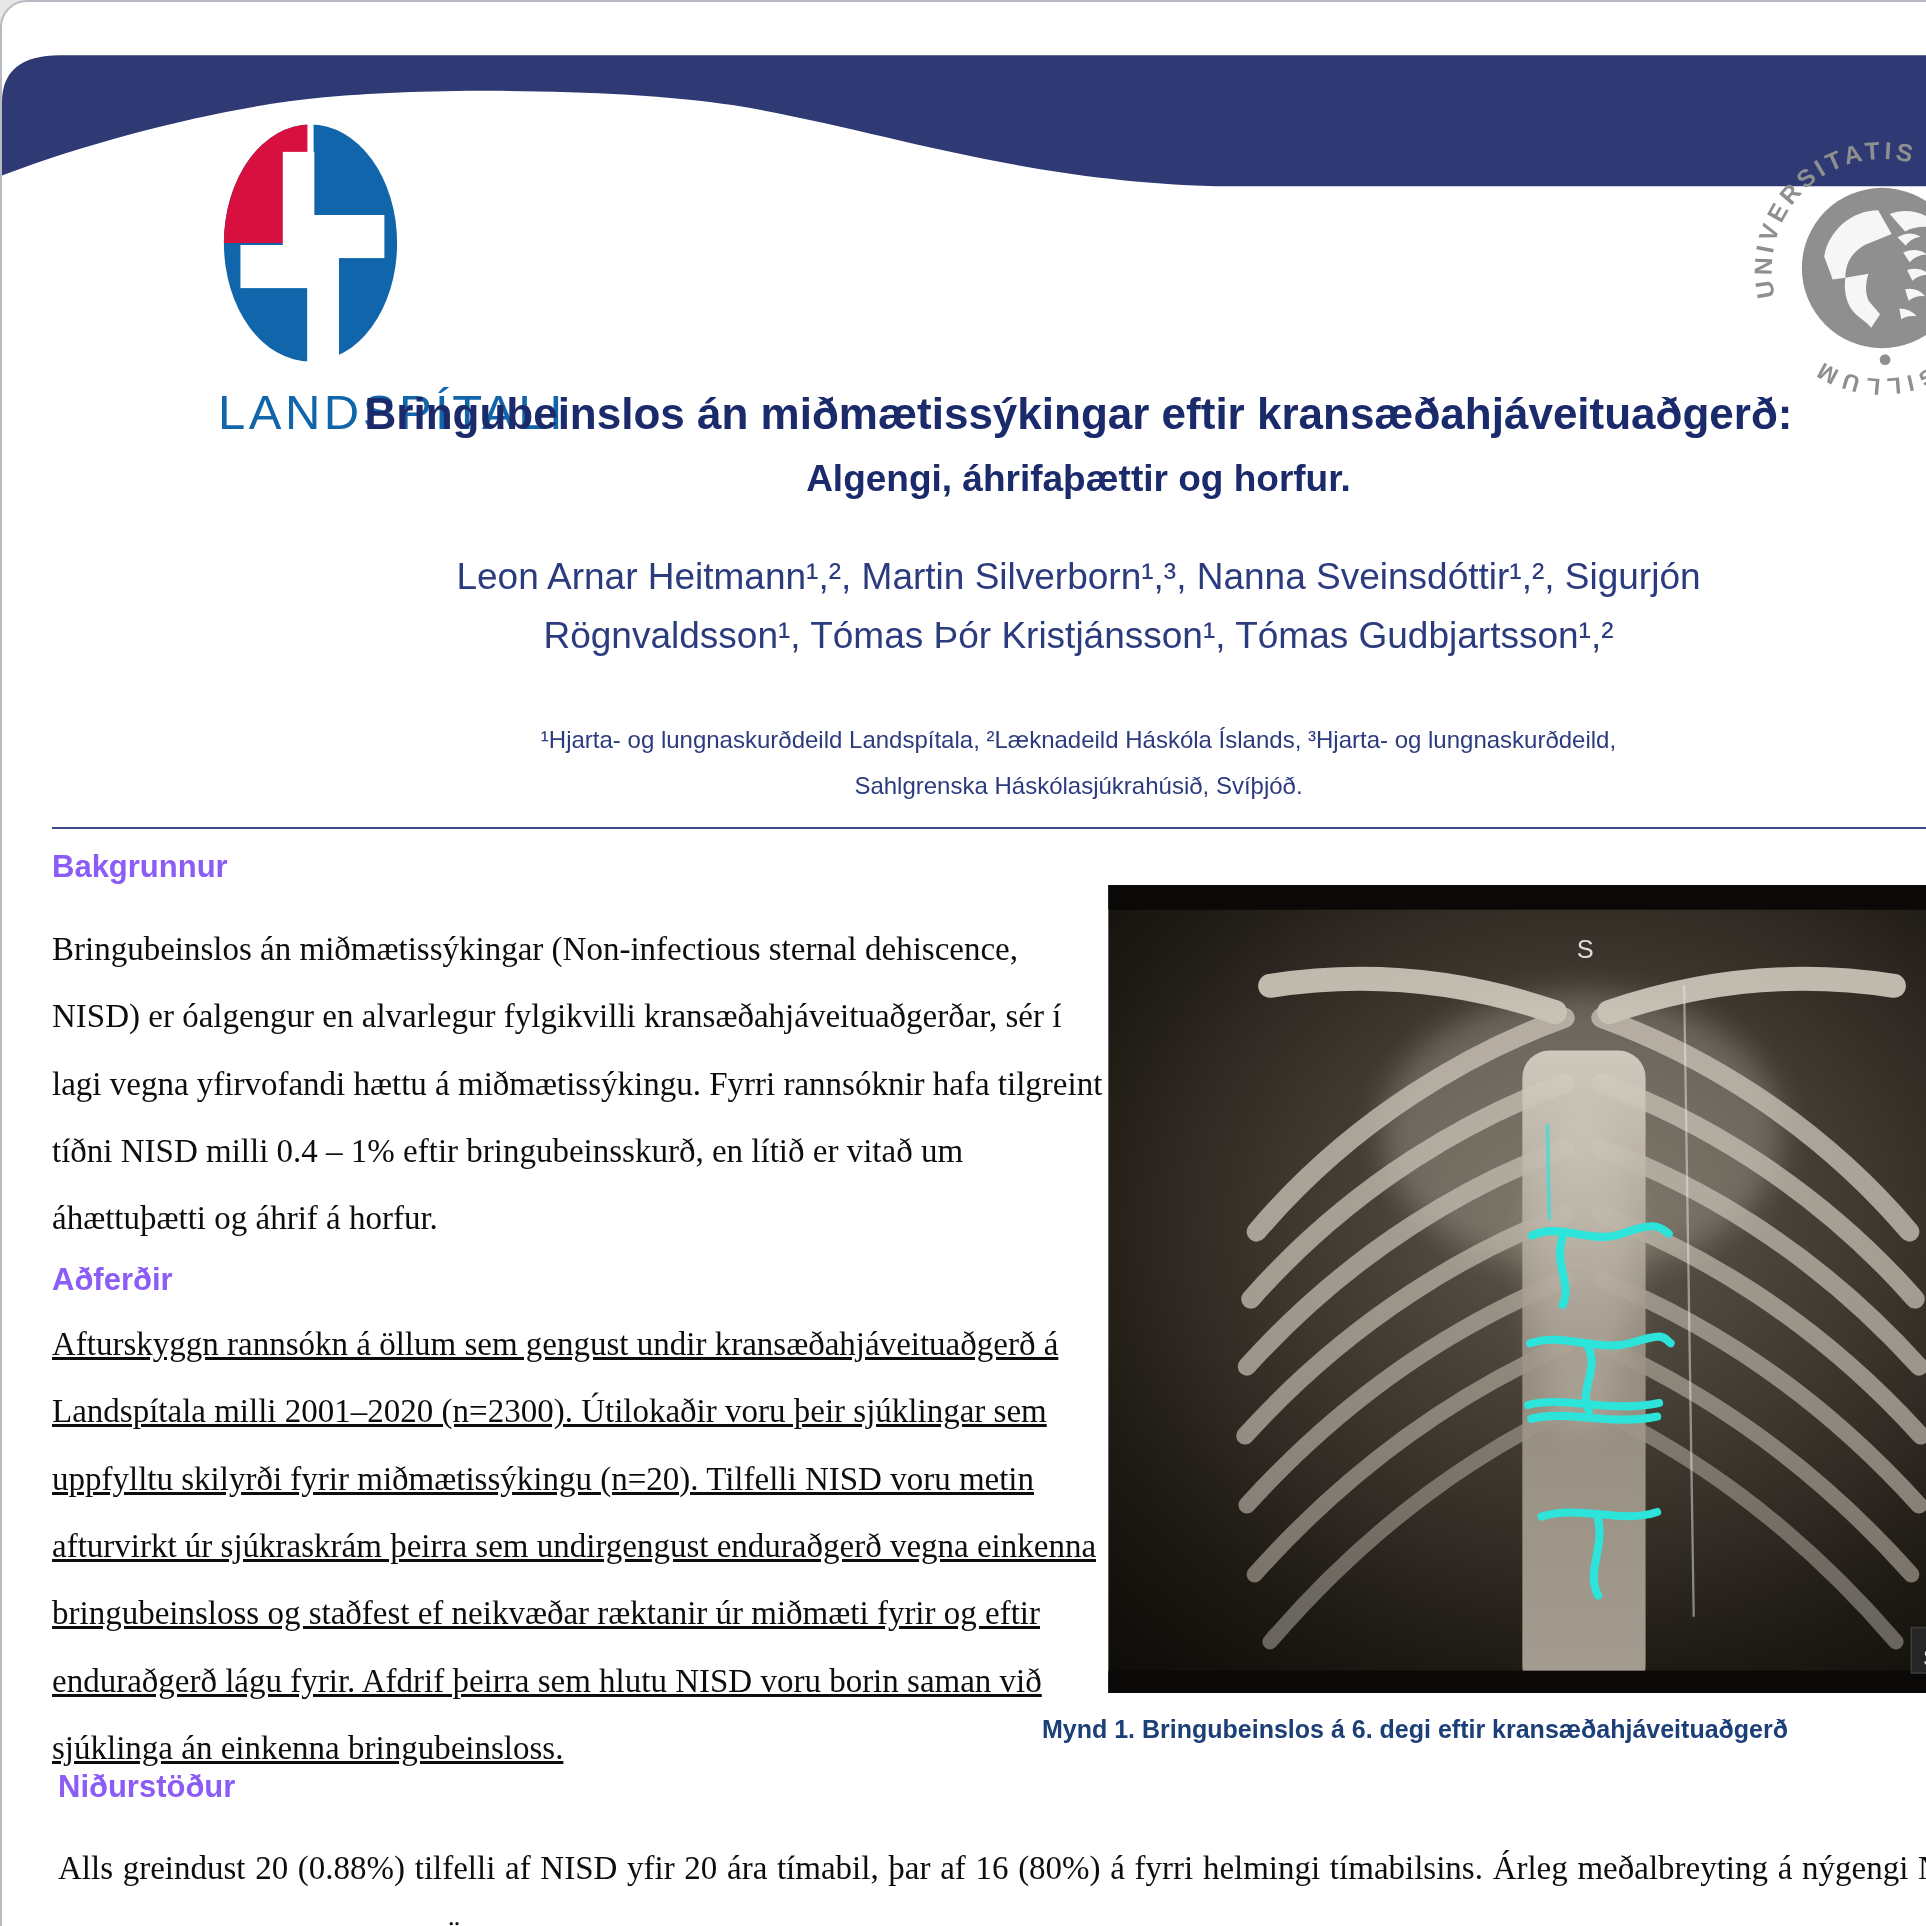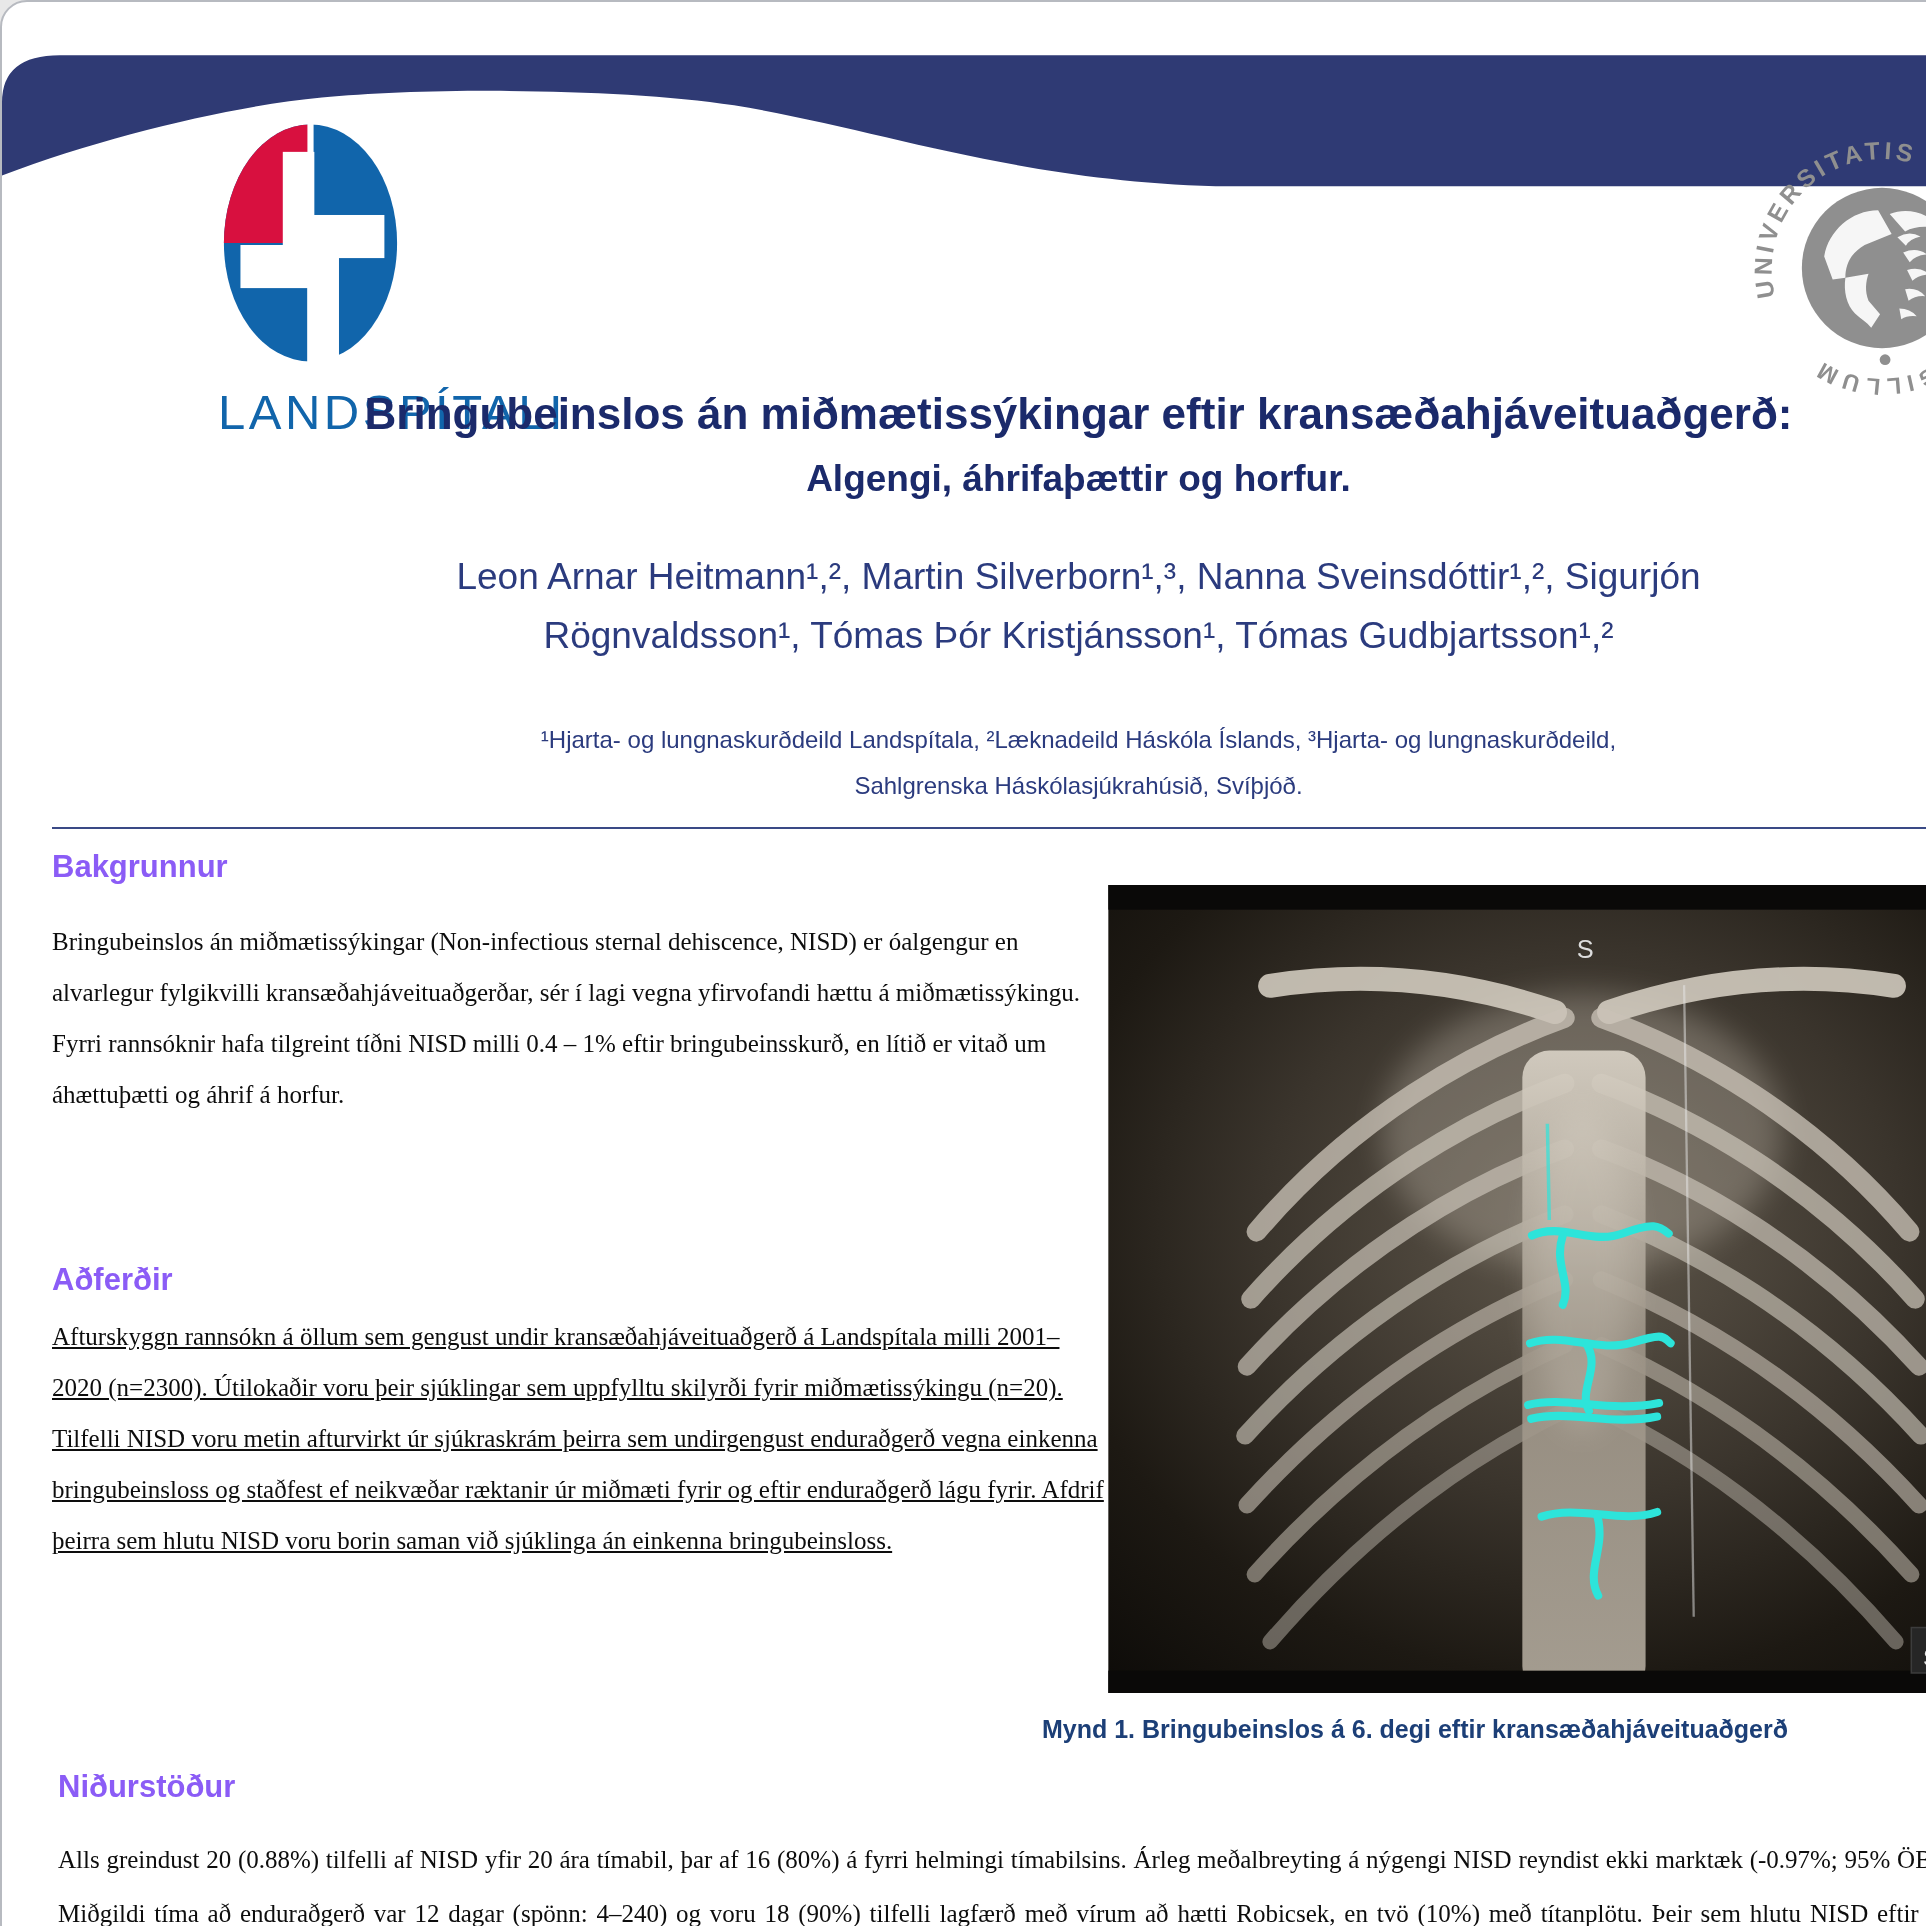--- a/index.html
+++ b/index.html
@@ -15,21 +15,21 @@
   .seal{left:1749px; top:135px; width:262px; height:262px;}
   .title-l1{left:0; top:387px; width:2153px; text-align:center; font-size:44px; font-weight:700; color:#1b2a6b;}
   .title-l2{left:0; top:456px; width:2153px; text-align:center; font-size:37px; font-weight:700; color:#1b2a6b;}
   .authors{left:0; top:545px; width:2153px; text-align:center; font-size:37px; color:#2b3b7e; line-height:1.6;}
   .affils{left:0; top:715px; width:2153px; text-align:center; font-size:24px; color:#2b3b7e; line-height:1.9;}
   .divider{left:50px; top:825px; width:2053px; height:1.9px; background:#3a4a86;}
   .heading{font-size:31px; font-weight:700; color:#8b5cf6;}
   .h-bak{left:50px; top:847px;}
   .h-adf{left:50px; top:1245px;margin-top:15px;}
   .h-nid{left:56px; top:1767px;}
-  .bodytext{font-family:"Liberation Serif", serif; font-size:25px; color:#0d0d0d;}
+  .bodytext{font-family:"Liberation Serif", serif; font-size:33px; color:#0d0d0d;}
   .b-bak{left:50px; top:914px; width:1054px; line-height:2.04;}
   .b-adf{left:50px; top:1309px; width:1054px; line-height:2.04;text-decoration:underline;}
   .b-nid{left:56px; top:1831px; width:2053px; line-height:2.16; text-align:justify;}
   .xray{left:1106px; top:883px; width:950px; height:808px;}
   .figcap{font-size:25px; font-weight:700; color:#1c3f77;}
   .cap1{left:1040px; top:1713px; width:1098px;}
 </style>
 </head>
 <body>
 

